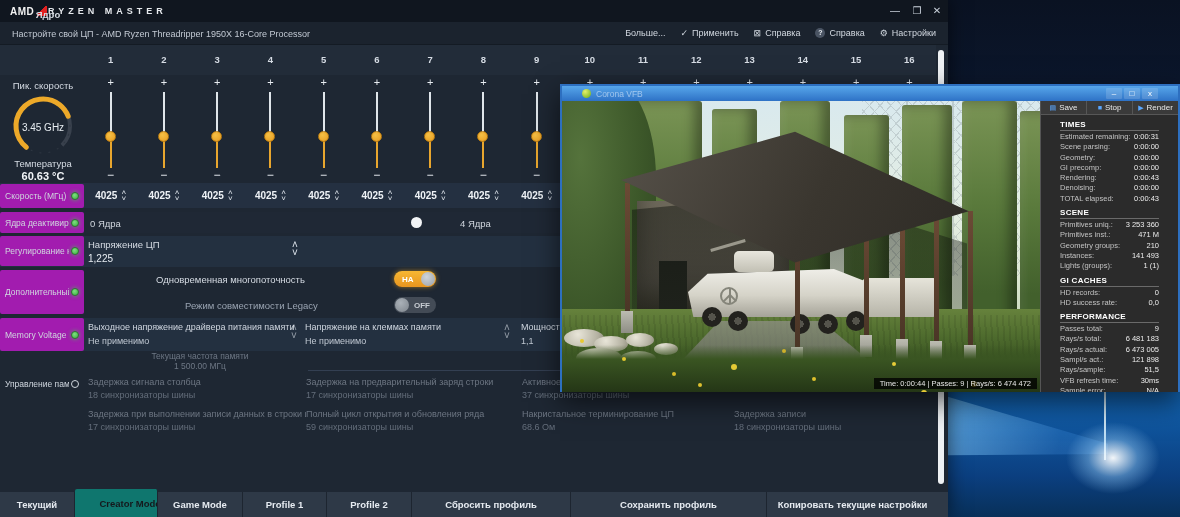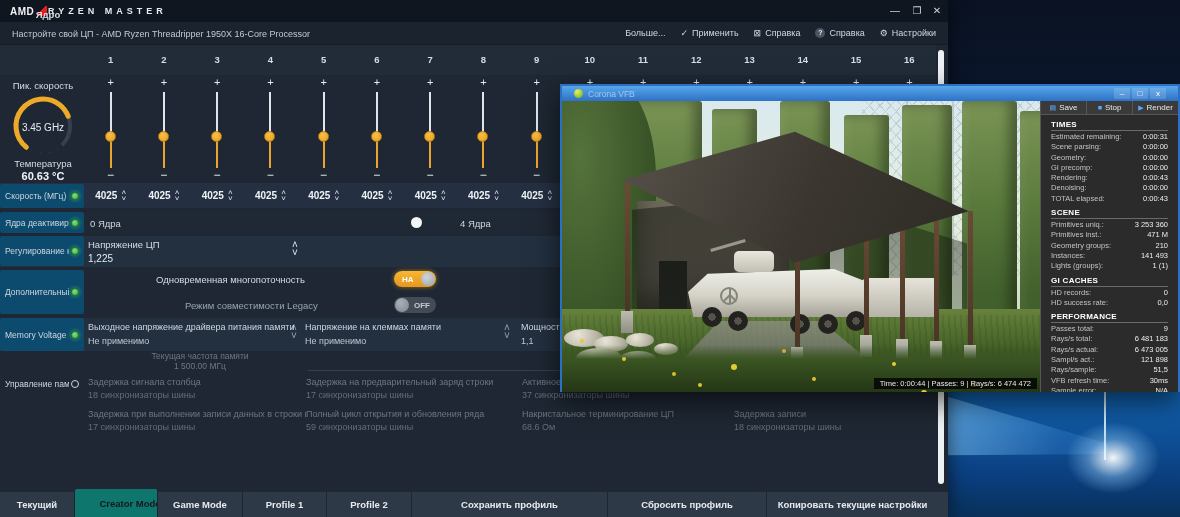--- a/index.html
+++ b/index.html
@@ -105,21 +105,21 @@
   #timings { position:absolute; left:88px; top:376px; width:848px; display:grid;
              grid-template-columns:218px 216px 212px 202px; grid-auto-rows:32px; }
   #timings .tcell { overflow:hidden; white-space:nowrap; padding-top:1px; }
   #timings .tl { font-size:9px; color:#aab3c0; opacity:.55; }
   #timings .tv { font-size:9px; color:#9aa4b2; opacity:.55; margin-top:3px; }
   #peak-label { position:absolute; left:0; top:80px; width:86px; text-align:center; font-size:9.5px; color:#d6dce4; }
   #gauge-svg { position:absolute; left:6px; top:92px; }
   #gauge-value { position:absolute; left:0; top:122px; width:86px; text-align:center; font-size:10px; color:#e8edf2; }
   #temp-label { position:absolute; left:0; top:158px; width:86px; text-align:center; font-size:9.5px; color:#d6dce4; }
   #temp-value { position:absolute; left:0; top:170px; width:86px; text-align:center; font-size:11px; font-weight:bold; color:#f2f5f8; }
-  .sb-row { position:absolute; left:0; width:84px; background:#0c4a6e; border-radius:2px; }
+  .sb-row { position:absolute; left:0; width:84px; background:#a21caf; border-radius:2px; }
   .sb-label { position:absolute; left:5px; top:50%; transform:translateY(-50%); font-size:8.5px; color:#d0d7df;
               white-space:nowrap; overflow:hidden; max-width:64px; }
   .led { position:absolute; right:5px; top:50%; transform:translateY(-50%); width:8px; height:8px; border-radius:50%; }
   .led.on  { background:radial-gradient(circle at 40% 35%, #7ee07f, #3cae42); box-shadow:0 0 4px rgba(70,200,80,.8); border:1px solid #2a7c2e; }
   .led.off { background:transparent; border:1.5px solid #cfd6dd; }
   .sb0{top:184px;height:24px;} .sb1{top:212px;height:21px;} .sb2{top:236px;height:30px;}
   .sb3{top:270px;height:44px;} .sb4{top:318px;height:33px;} .sb5{top:355px;height:58px;background:transparent;}
 
   
   #rm-scroll { position:absolute; left:938px; top:50px; width:6px; height:434px; background:#eef1f4; border-radius:3px; }
@@ -129,21 +129,21 @@
   .tab { border-right:1px solid #1d2530; display:flex; align-items:center; justify-content:center;
          font-size:9.5px; font-weight:bold; color:#e6ebf1; white-space:nowrap; overflow:hidden; }
   .tab.active { background:#0f766e; color:#15181c; margin-top:-3px; border-radius:2px 2px 0 0;padding-left:28px; }
   .t0{width:75px;text-align:center;} .t1{width:83px;} .t2{width:85px;} .t3{width:84px;} .t4{width:85px;}
   .t5{width:196px;} .t6{width:159px;} .t7{width:171px; border-right:none;}
 
   
   #vfb { position:absolute; left:560px; top:84px; width:620px; height:308px; background:#222;
          border:2px solid #2d6fc0; box-shadow:0 10px 26px rgba(0,0,0,.6); }
   #vfb-title { position:absolute; left:0; top:0; right:0; height:15px;
-               background:linear-gradient(180deg,#57a6ea,#2e72c6); display:flex; align-items:center; padding:0 12px; }
+               background:linear-gradient(180deg,#57a6ea,#2e72c6); display:flex; align-items:center; padding:0 20px; }
   #vfb-icon { width:9px; height:9px; border-radius:50%; background:radial-gradient(circle at 35% 30%, #e6f06a, #8ec02e 70%, #5a8a1e); }
   #vfb-title-text { margin-left:5px; font-size:8.5px; color:#eaf4ff; opacity:.55; }
   #vfb-controls { margin-left:auto; display:flex; gap:2px; }
   .vfb-wbtn { width:16px; height:11px; font-size:8px; line-height:11px; text-align:center; color:#fff;
               background:rgba(255,255,255,.15); border-radius:1px; }
   #vfb-body { position:absolute; left:0; top:15px; width:616px; height:291px; overflow:hidden; }
 
   
   #scene { position:absolute; left:0; top:0; width:616px; height:291px; overflow:hidden;
            background:linear-gradient(180deg,#d9e9ee 0%,#e4eee2 38%,#dde7d4 60%,#cfdcc2 70%); }
@@ -206,21 +206,21 @@
           font-size:7.5px; padding:1px 6px; white-space:nowrap; }
 
   
   #vfb-stats { position:absolute; left:478px; top:0; width:138px; height:291px; background:#2b2b2b;
                border-left:1px solid #555; }
   #vfb-btnrow { height:14px; background:#3a3a3a; border-bottom:1px solid #575757; display:flex; align-items:stretch; }
   .vfb-btn { flex:1; display:flex; align-items:center; justify-content:center; gap:3px;
              font-size:8px; color:#e8e8e8; border-right:1px solid #565656; }
   .vfb-btn:last-child { border-right:none; }
   .vfb-bic { color:#5aa7ff; font-size:7px; }
-  #vfb-stat-rows { padding:1px 10px; }
+  #vfb-stat-rows { padding:1px 19px; }
   .sec { font-size:8px; font-weight:bold; color:#fff; border-bottom:1px solid #6a6a6a;
          margin:4px 0 1px; padding-bottom:1px; letter-spacing:.3px; }
   .srow { display:flex; justify-content:space-between; font-size:7.5px; color:#c3c3c3; line-height:10.3px; }
   .srow b { color:#ececec; font-weight:normal; }
 </style>
 </head>
 <body>
 
 <div id="wallpaper"></div>
 <div id="wp-pane"></div>
@@ -615,22 +615,22 @@
    </div>
     </div>
 
   <div id="rm-scroll"></div>
   <div id="tabbar">
       <div class="tab t0 ">Текущий</div>
       <div class="tab t1 active">Creator Mode</div>
       <div class="tab t2 ">Game Mode</div>
       <div class="tab t3 ">Profile 1</div>
       <div class="tab t4 ">Profile 2</div>
+      <div class="tab t6 ">Сбросить профиль</div>
       <div class="tab t5 ">Сохранить профиль</div>
-      <div class="tab t6 ">Сбросить профиль</div>
       <div class="tab t7 ">Копировать текущие настройки</div>
     </div>
 </div>
 
 <div id="vfb">
   <div id="vfb-title">
     <span id="vfb-icon"></span>
     <span id="vfb-title-text">Corona VFB</span>
     <span id="vfb-controls">
       <span class="vfb-wbtn">–</span>

